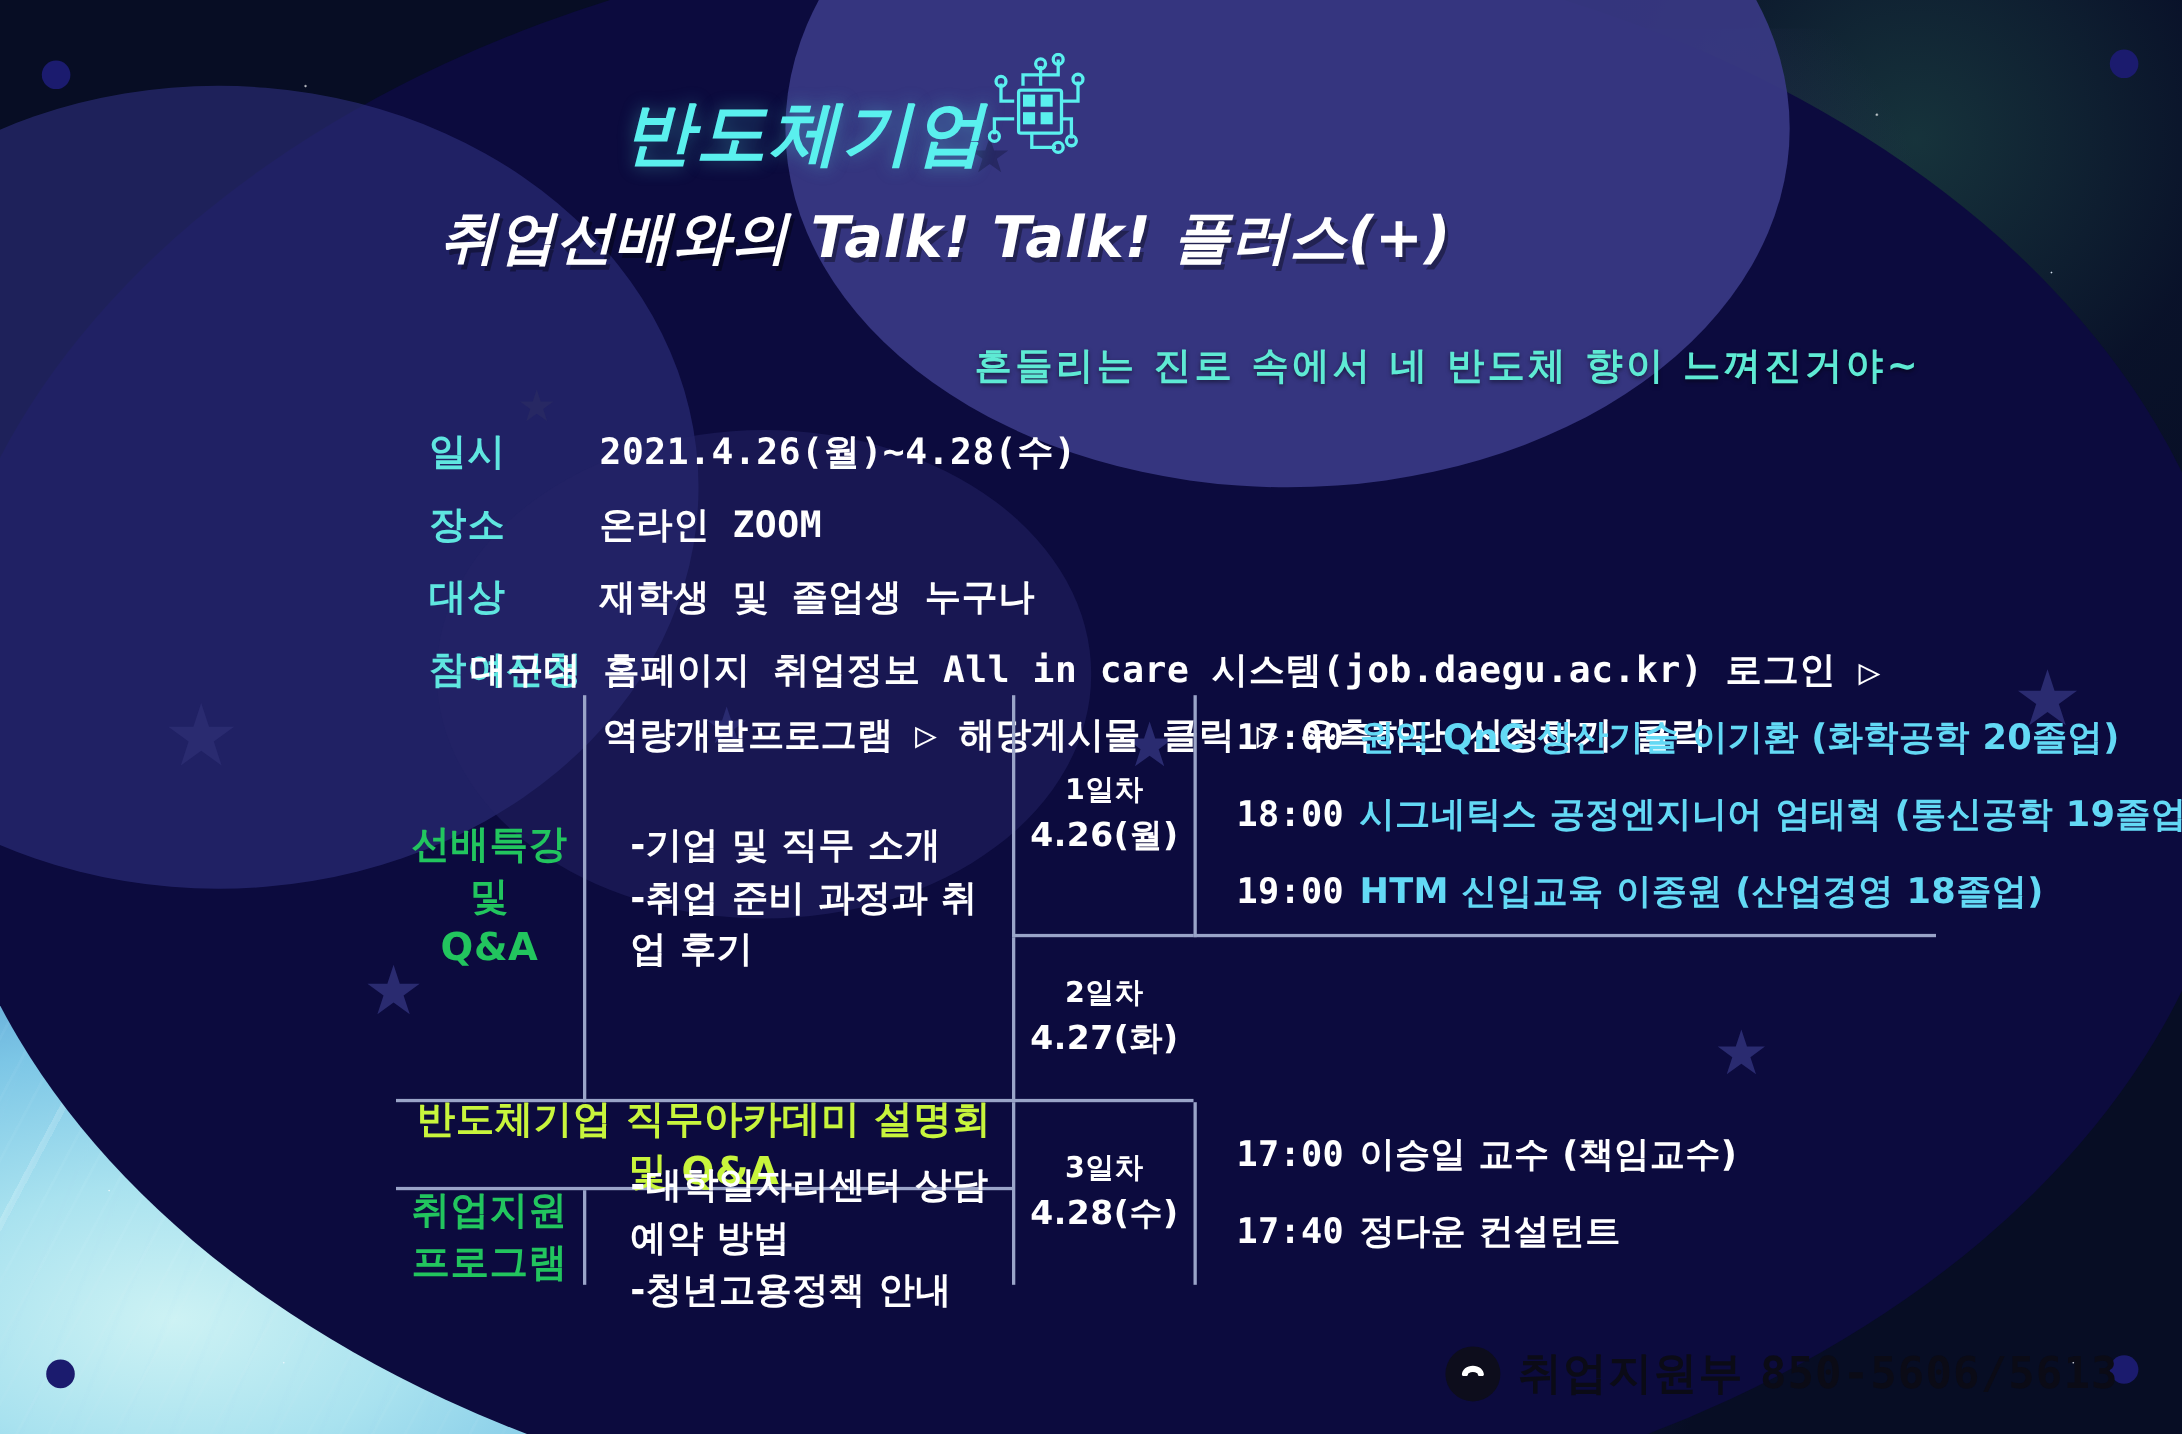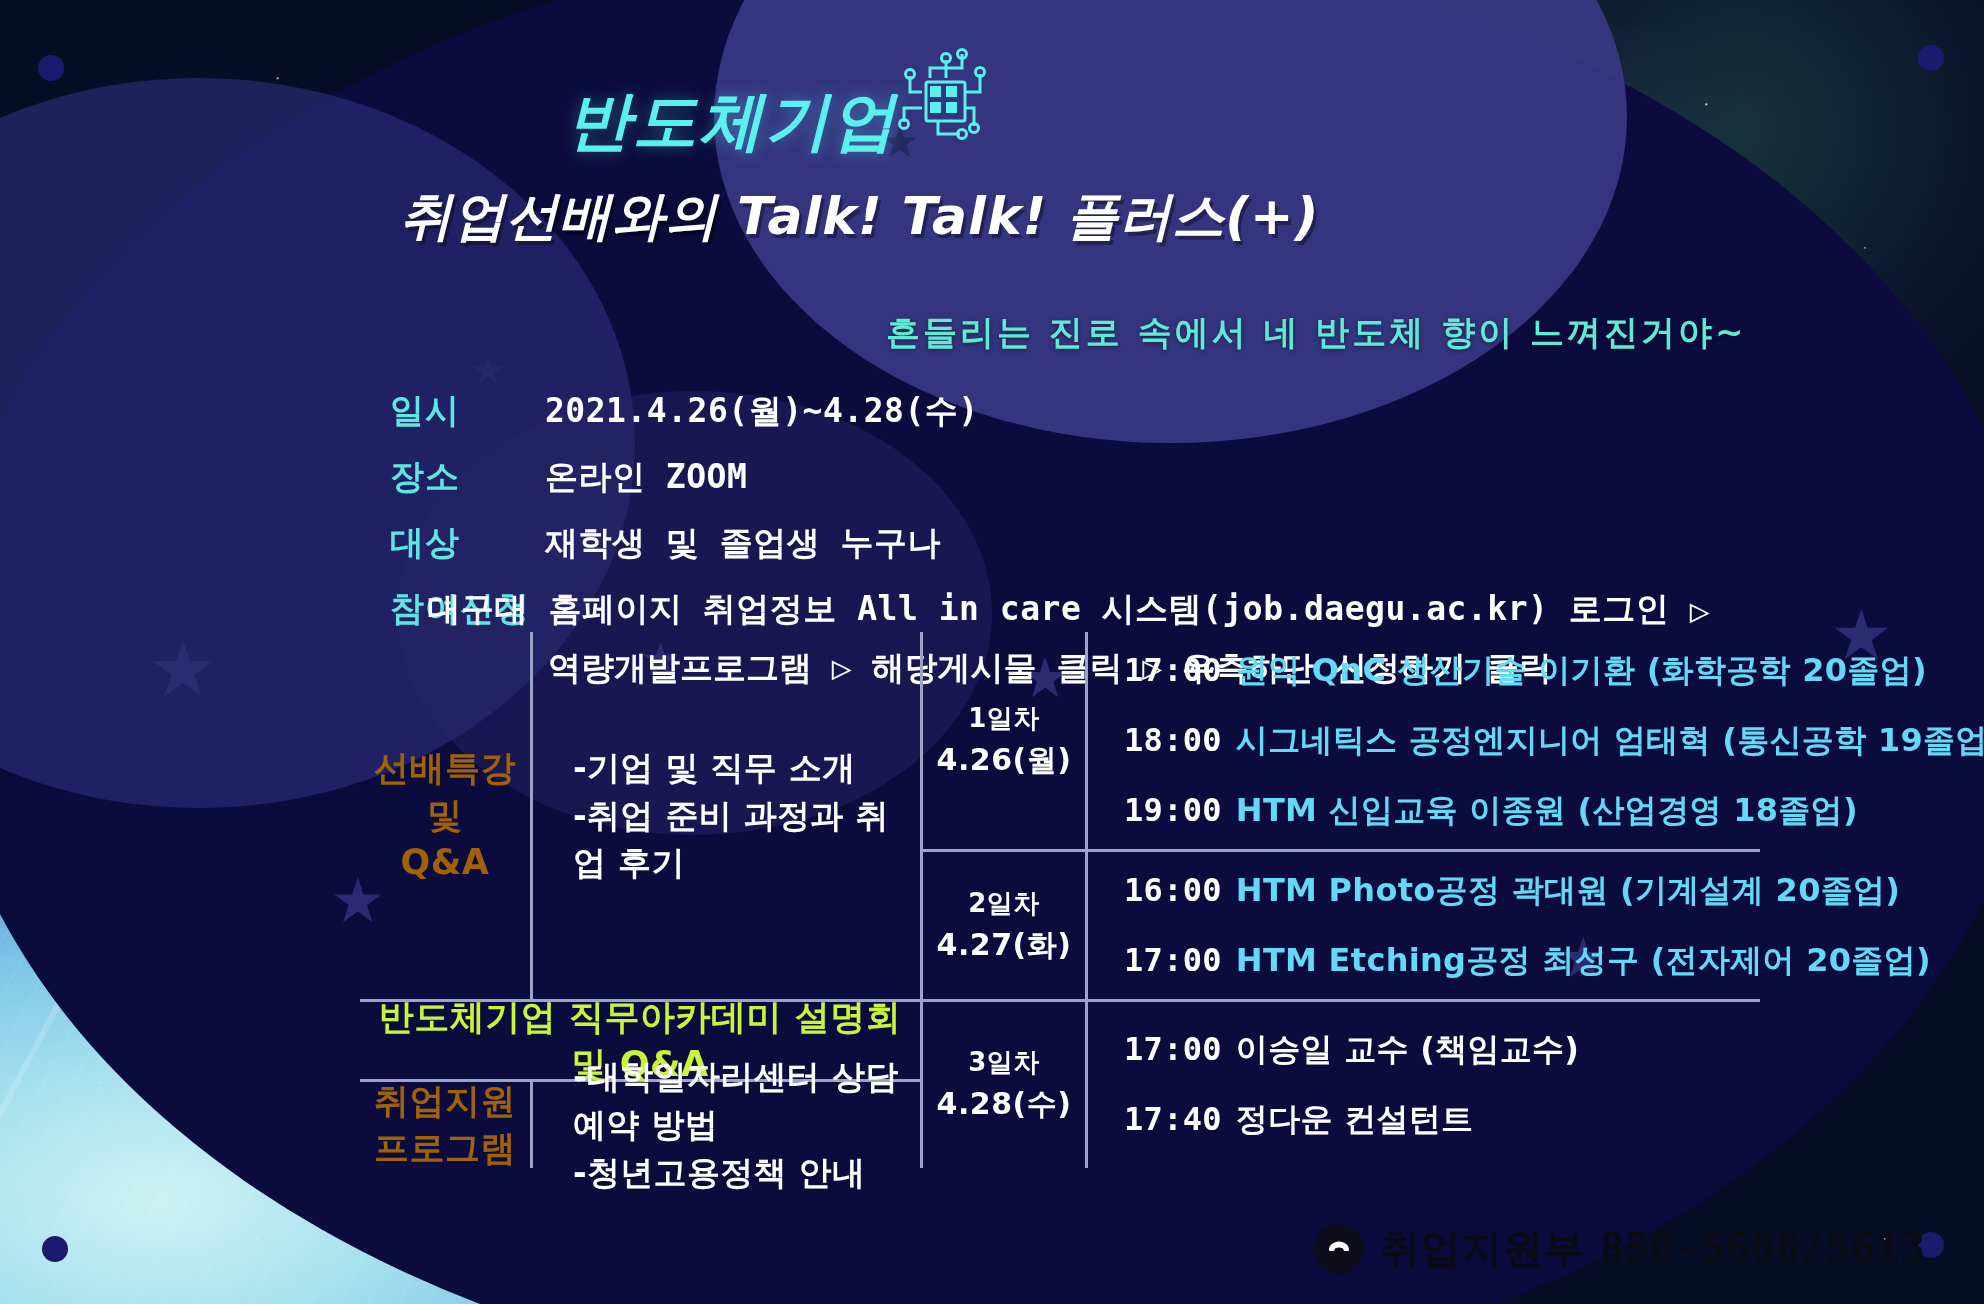--- a/index.html
+++ b/index.html
@@ -172,21 +172,21 @@
     grid-template-columns:170px 390px 165px 675px;
     grid-template-rows:220px 150px 80px 86px;
     color:#fff;
   }
   .cell{ position:relative; display:flex; flex-direction:column; justify-content:center; }
   .vline{ border-left:3px solid #9aa4c8; }
   .hline-bottom{ border-bottom:3px solid #9aa4c8; }
 
   .cat{
     align-items:center; justify-content:center; text-align:center;
-    color:#a16207; font-size:35px; font-weight:bold; line-height:1.35; letter-spacing:.5px;
+    color:#22c55e; font-size:35px; font-weight:bold; line-height:1.35; letter-spacing:.5px;
   }
   .desc{
     padding-left:40px; color:#fff; font-size:33px; font-weight:bold; line-height:1.45;
     letter-spacing:.3px;
   }
   .day{
     align-items:center; justify-content:center; text-align:center;
     font-size:30px; font-weight:bold; line-height:1.45; letter-spacing:.5px;
   }
   .day .dn{ font-size:26px; }
@@ -336,28 +336,20 @@
         <div class="sess">
           <span class="t">19:00</span><span class="n">HTM 신입교육 이종원 (산업경영 18졸업)</span>
         </div>
       </div>
 
       <div class="cell day vline hline-bottom" style="grid-row:2; grid-column:3;">
         <div class="dn">2일차</div>
         <div>4.27(화)</div>
       </div>
 
-      <div class="cell sessions vline hline-bottom" style="grid-row:2; grid-column:4;">
-        <div class="sess">
-          <span class="t">16:00</span><span class="n">HTM Photo공정 곽대원 (기계설계 20졸업)</span>
-        </div>
-        <div class="sess">
-          <span class="t">17:00</span><span class="n">HTM Etching공정 최성구 (전자제어 20졸업)</span>
-        </div>
-      </div>
 
       <div class="cell wide-title hline-bottom" style="grid-row:3;">반도체기업 직무아카데미 설명회 및 Q&amp;A</div>
 
       <div class="cell day vline" style="grid-row:3 / span 2; grid-column:3;">
         <div class="dn">3일차</div>
         <div>4.28(수)</div>
       </div>
 
       <div class="cell sessions vline" style="grid-row:3 / span 2; grid-column:4;">
         <div class="sess">

